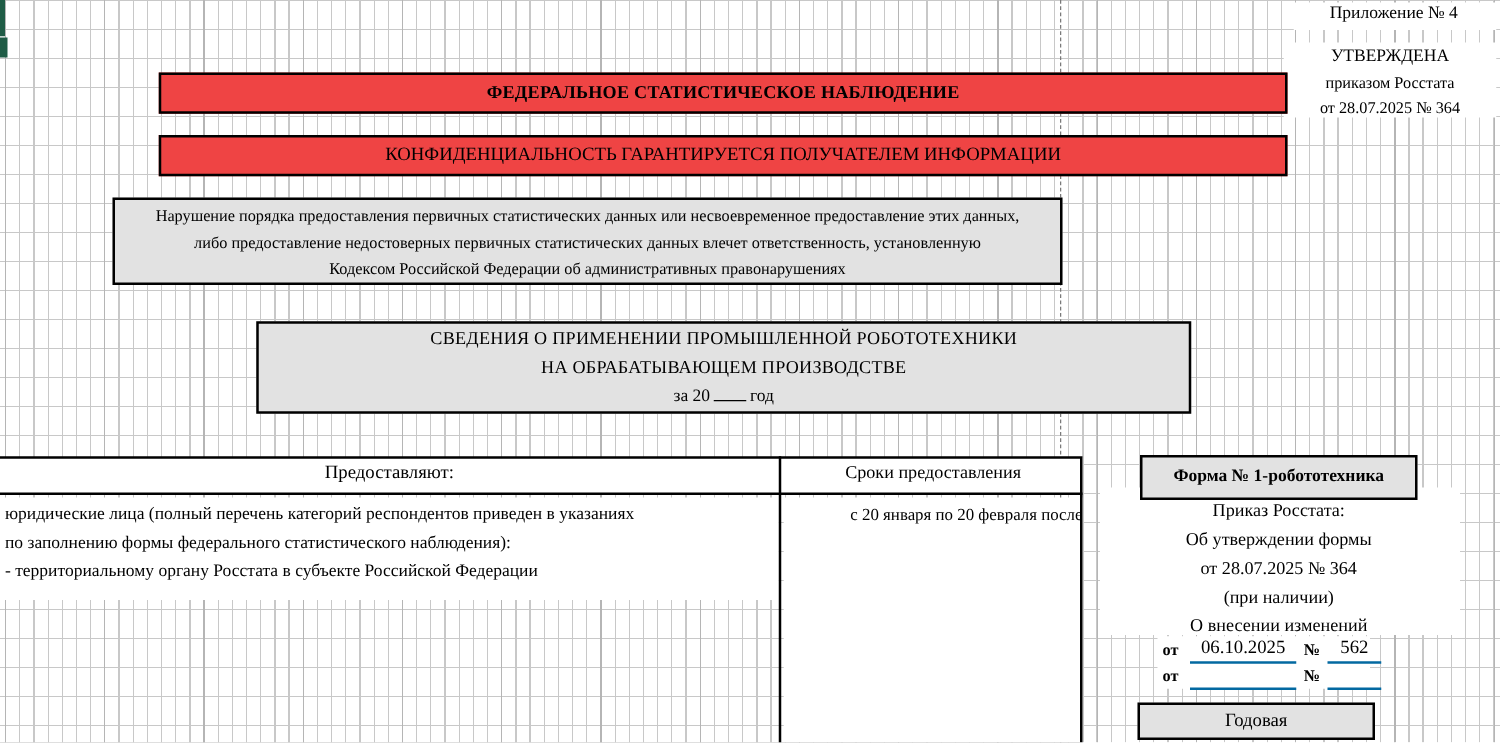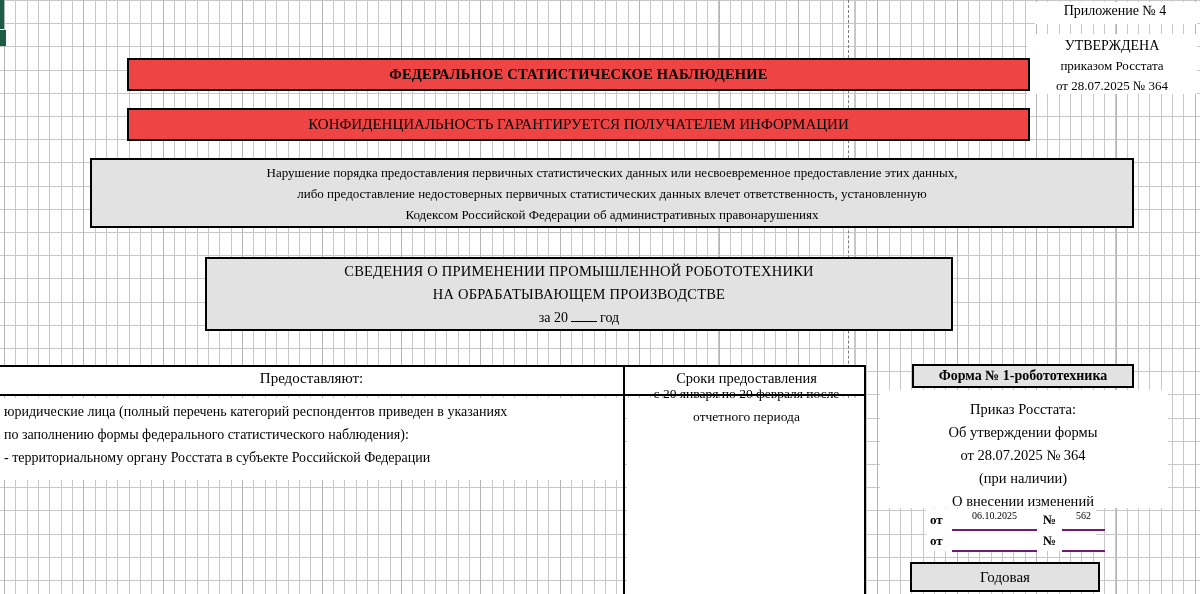--- a/index.html
+++ b/index.html
@@ -117,22 +117,22 @@
   }
   .rpanel .line { line-height: 23px; }
   .ord-lab {
     position: absolute;
     font-weight: bold;
     font-size: 13px;
   }
   .ord-val {
     position: absolute;
     text-align: center;
-    font-size: 10px;
-    border-bottom: 2px solid #701a75;
+    font-size: 15px;
+    border-bottom: 2px solid #0369a1;
     box-sizing: border-box;
   }
 
   .blank-underline {
     display: inline-block;
     border-bottom: 1.5px solid #000;
     width: 26px;
     margin: 0 3px;
     vertical-align: baseline;
     height: 0.95em;
@@ -162,21 +162,21 @@
   </div>
 
   <div class="box" style="left:127px; top:58px; width:903px; height:33px;">
     <span class="line t-bold-caps" style="font-size:14.5px;">ФЕДЕРАЛЬНОЕ СТАТИСТИЧЕСКОЕ НАБЛЮДЕНИЕ</span>
   </div>
 
   <div class="box" style="left:127px; top:108px; width:903px; height:33px;">
     <span class="line" style="font-size:15px;">КОНФИДЕНЦИАЛЬНОСТЬ ГАРАНТИРУЕТСЯ ПОЛУЧАТЕЛЕМ ИНФОРМАЦИИ</span>
   </div>
 
-  <div class="box shaded" style="left:90px; top:158px; width:1044px; height:70px; justify-content:center;text-align:right;">
+  <div class="box shaded" style="left:90px; top:158px; width:760px; height:70px; justify-content:center;text-align:right;">
     <span class="line" style="font-size:13px; line-height:21px;">Нарушение порядка предоставления первичных статистических данных или несвоевременное предоставление этих данных,</span>
     <span class="line" style="font-size:13px; line-height:21px;">либо предоставление недостоверных первичных статистических данных влечет ответственность, установленную</span>
     <span class="line" style="font-size:13px; line-height:21px;">Кодексом Российской Федерации об административных правонарушениях</span>
   </div>
 
   <div class="box shaded" style="left:205px; top:257px; width:748px; height:74px; justify-content:center;">
     <span class="line t-bold-caps" style="font-size:14.5px; line-height:23px; font-weight:normal;">СВЕДЕНИЯ О ПРИМЕНЕНИИ ПРОМЫШЛЕННОЙ РОБОТОТЕХНИКИ</span>
     <span class="line t-bold-caps" style="font-size:14.5px; line-height:23px; font-weight:normal;">НА ОБРАБАТЫВАЮЩЕМ ПРОИЗВОДСТВЕ</span>
     <span class="line" style="font-size:14px; line-height:23px;"><span>за 20</span><span class="blank-underline"></span><span>год</span></span>
   </div>
@@ -193,28 +193,27 @@
 
   <div class="cell-text ctr" style="left:0px; top:370px; width:623px; font-size:15px;">Предоставляют:</div>
   <div class="cell-text ctr" style="left:627px; top:370px; width:239px; font-size:14.5px;">Сроки предоставления</div>
 
   <div class="cell-text lft" style="left:4px; top:400px; width:618px; font-size:14px; line-height:23px;">
     <span class="line">юридические лица (полный перечень категорий респондентов приведен в указаниях</span>
     <span class="line">по заполнению формы федерального статистического наблюдения):</span>
   </div>
   <div class="cell-text lft" style="left:4px; top:450px; width:618px; font-size:14px;">-  территориальному органу Росстата в субъекте Российской Федерации</div>
 
-  <div class="cell-text ctr" style="left:627px; top:382px; width:239px; font-size:13.5px; line-height:23px;">
+  <div class="cell-text ctr" style="left:627px; top:400px; width:239px; font-size:13.5px; line-height:23px;text-align:right;">
     <span class="line">с 20 января по 20 февраля после</span>
-    <span class="line">отчетного периода</span>
   </div>
 
   <div class="white-mask" style="left:880px; top:390px; width:288px; height:118px;"></div>
 
-  <div class="box shaded" style="left:912px; top:364px; width:222px; height:24px;">
+  <div class="box shaded" style="left:912px; top:364px; width:222px; height:36px;">
     <span class="line" style="font-size:14px; font-weight:bold;">Форма № 1-робототехника</span>
   </div>
 
   <div class="rpanel" style="left:895px; top:398px; width:256px; font-size:14.5px;">
     <span class="line">Приказ Росстата:</span>
     <span class="line">Об утверждении формы</span>
     <span class="line">от 28.07.2025 № 364</span>
     <span class="line">(при наличии)</span>
     <span class="line">О внесении изменений</span>
   </div>

